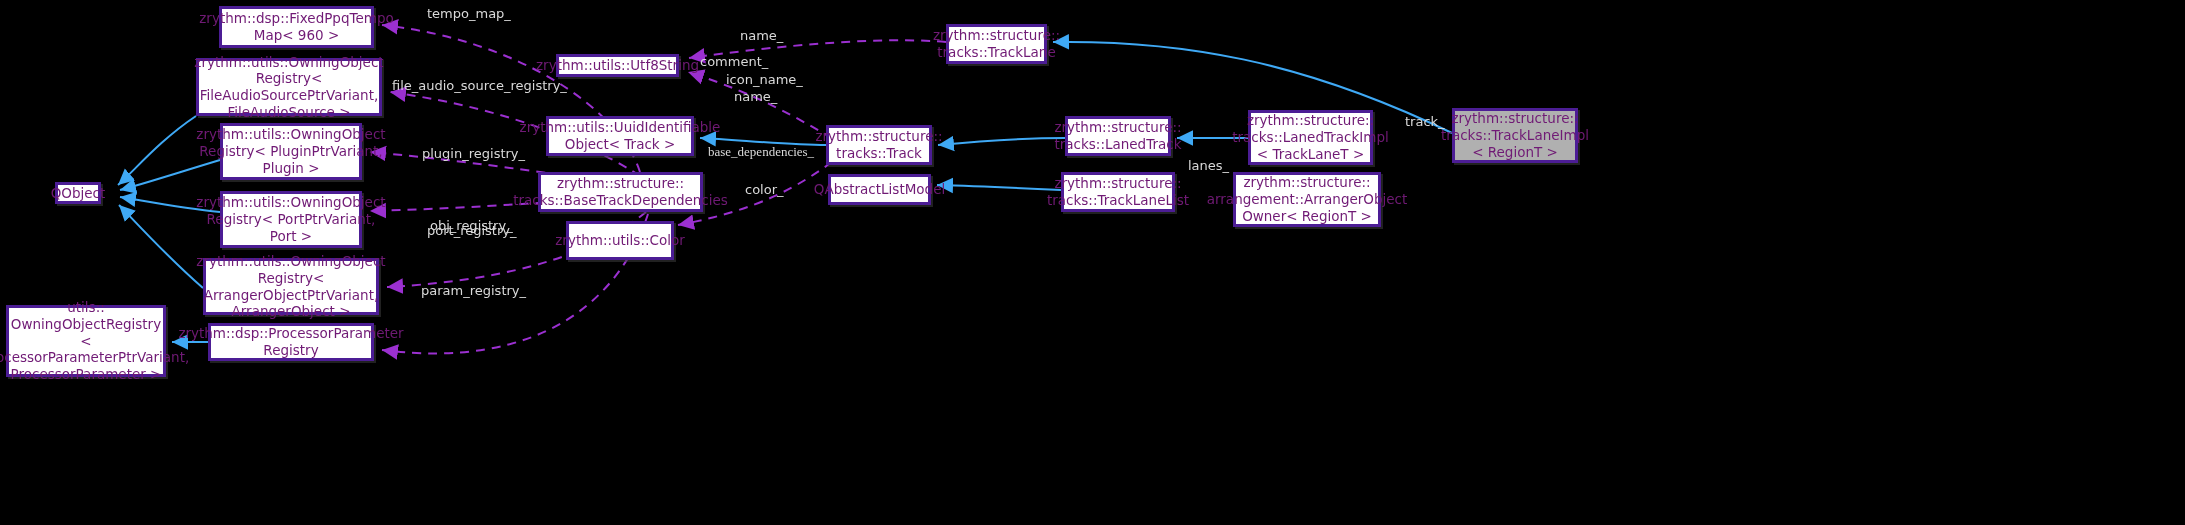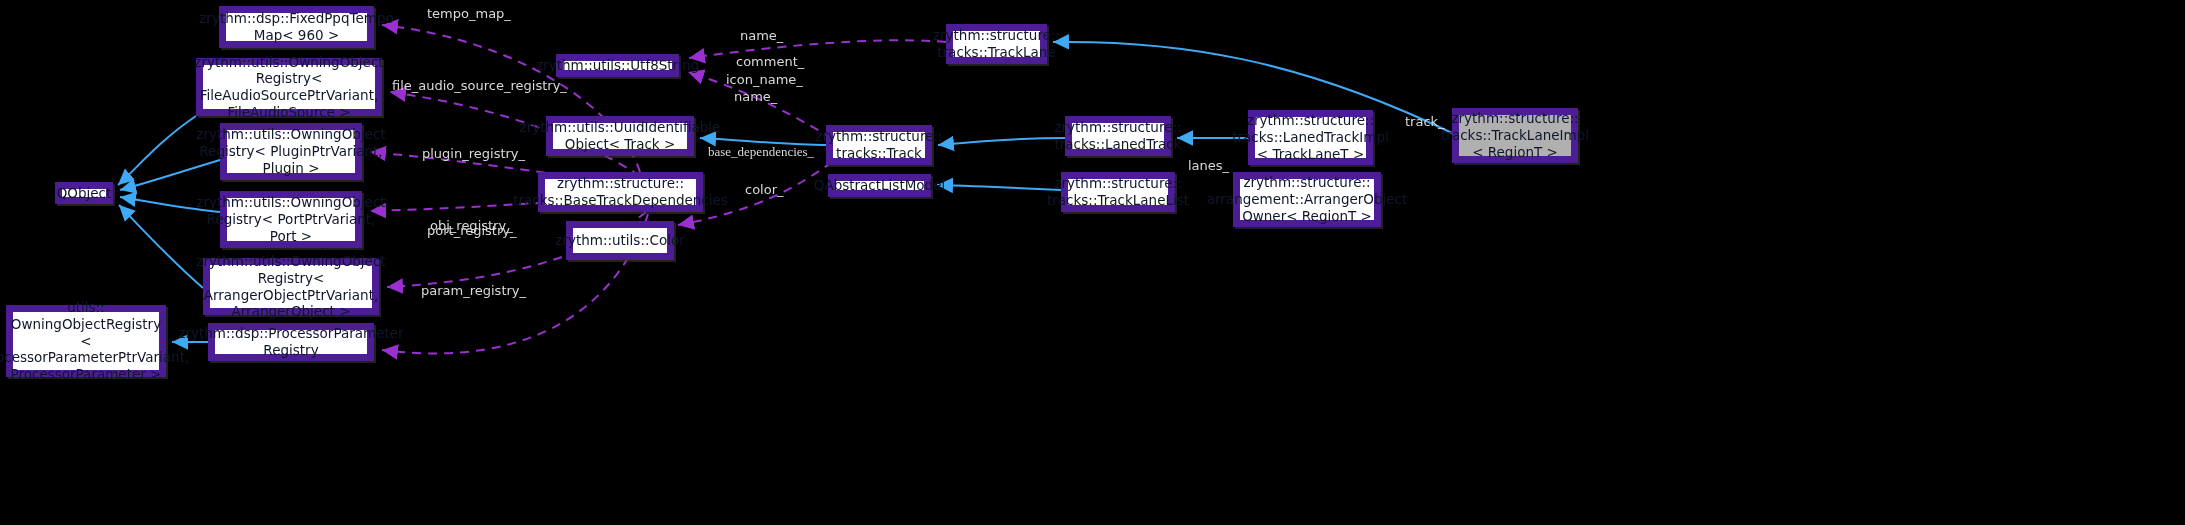--- a/index.html
+++ b/index.html
@@ -1,22 +1,22 @@
 <!DOCTYPE html>
 <html><head>
 <meta charset="utf-8">
 <style>
   html,body{margin:0;padding:0;background:#000;}
   #stage{position:relative;width:2185px;height:525px;background:#000;overflow:hidden;
          font-family:"DejaVu Sans","Liberation Sans",sans-serif;}
   svg.edges{position:absolute;left:0;top:0;width:2185px;height:525px;pointer-events:none;}
-  .node{position:absolute;box-sizing:border-box;background:#fff;border:7px solid #4c1d95;
+  .node{position:absolute;box-sizing:border-box;background:#fff;border:3px solid #4c1d95;
         box-shadow:2px 2px 0 rgba(60,60,60,0.55);
         display:flex;align-items:center;justify-content:center;text-align:center;
-        color:#0f172a;font-size:13.5px;line-height:1.24;padding:2px 4px;white-space:pre-line;}
+        color:#701a75;font-size:13.5px;line-height:1.24;padding:2px 4px;white-space:pre-line;}
   .node.focus{background:#b0b0b0;}
   .elabel{position:absolute;color:#d9d9d9;font-size:13px;white-space:nowrap;
           font-family:"DejaVu Sans","Liberation Sans",sans-serif;}
 </style>
 </head>
 <body>
 
 <div id="stage">
 
   <svg class="edges" viewBox="0 0 2185 525">
@@ -62,36 +62,36 @@
 FileAudioSource &gt;</div>
   <div class="node" style="left:220px;top:123px;width:142px;height:57px;">zrythm::utils::OwningObject
 Registry&lt; PluginPtrVariant,
 Plugin &gt;</div>
   <div class="node" style="left:220px;top:191px;width:142px;height:57px;">zrythm::utils::OwningObject
 Registry&lt; PortPtrVariant,
 Port &gt;</div>
   <div class="node" style="left:203px;top:258px;width:176px;height:57px;">zrythm::utils::OwningObject
 Registry&lt; ArrangerObjectPtrVariant,
 ArrangerObject &gt;</div>
-  <div class="node" style="left:55px;top:182px;width:58px;height:22px;">QObject</div>
+  <div class="node" style="left:55px;top:182px;width:46px;height:22px;">QObject</div>
   <div class="node" style="left:6px;top:305px;width:160px;height:72px;">utils::
 OwningObjectRegistry
 &lt; ProcessorParameterPtrVariant,
 ProcessorParameter &gt;</div>
   <div class="node" style="left:208px;top:323px;width:166px;height:38px;">zrythm::dsp::ProcessorParameter
 Registry</div>
   <div class="node" style="left:556px;top:54px;width:123px;height:23px;">zrythm::utils::Utf8String</div>
   <div class="node" style="left:546px;top:116px;width:148px;height:40px;text-align:center;">zrythm::utils::UuidIdentifiable
 Object&lt; Track &gt;</div>
   <div class="node" style="left:538px;top:172px;width:165px;height:40px;">zrythm::structure::
 tracks::BaseTrackDependencies</div>
   <div class="node" style="left:566px;top:221px;width:108px;height:39px;">zrythm::utils::Color</div>
   <div class="node" style="left:826px;top:125px;width:106px;height:40px;">zrythm::structure::
 tracks::Track</div>
-  <div class="node" style="left:828px;top:174px;width:103px;height:23px;">QAbstractListModel</div>
+  <div class="node" style="left:828px;top:174px;width:103px;height:31px;">QAbstractListModel</div>
   <div class="node" style="left:946px;top:24px;width:101px;height:40px;">zrythm::structure::
 tracks::TrackLane</div>
   <div class="node" style="left:1065px;top:116px;width:106px;height:40px;">zrythm::structure::
 tracks::LanedTrack</div>
   <div class="node" style="left:1061px;top:172px;width:114px;height:40px;">zrythm::structure::
 tracks::TrackLaneList</div>
   <div class="node" style="left:1248px;top:110px;width:125px;height:55px;">zrythm::structure::
 tracks::LanedTrackImpl
 &lt; TrackLaneT &gt;</div>
   <div class="node" style="left:1233px;top:172px;width:148px;height:55px;">zrythm::structure::
@@ -101,21 +101,21 @@
 tracks::TrackLaneImpl
 &lt; RegionT &gt;</div>
 
   <div class="elabel" style="left:427px;top:6px;">tempo_map_</div>
   <div class="elabel" style="left:392px;top:78px;">file_audio_source_registry_</div>
   <div class="elabel" style="left:422px;top:146px;">plugin_registry_</div>
   <div class="elabel" style="left:427px;top:185px;margin-top:38px;">port_registry_</div>
   <div class="elabel" style="left:430px;top:218px;">obj_registry_</div>
   <div class="elabel" style="left:421px;top:283px;">param_registry_</div>
   <div class="elabel" style="left:740px;top:28px;">name_</div>
-  <div class="elabel" style="left:736px;top:54px;">comment_</div>
+  <div class="elabel" style="left:700px;top:54px;">comment_</div>
   <div class="elabel" style="left:726px;top:72px;">icon_name_</div>
   <div class="elabel" style="left:734px;top:89px;">name_</div>
   <div class="elabel" style="left:708px;top:144px;font-family:Liberation Serif, serif;">base_dependencies_</div>
   <div class="elabel" style="left:745px;top:182px;text-align:right;">color_</div>
   <div class="elabel" style="left:1188px;top:158px;">lanes_</div>
   <div class="elabel" style="left:1405px;top:114px;">track_</div>
 
 </div>
 
 </body></html>

